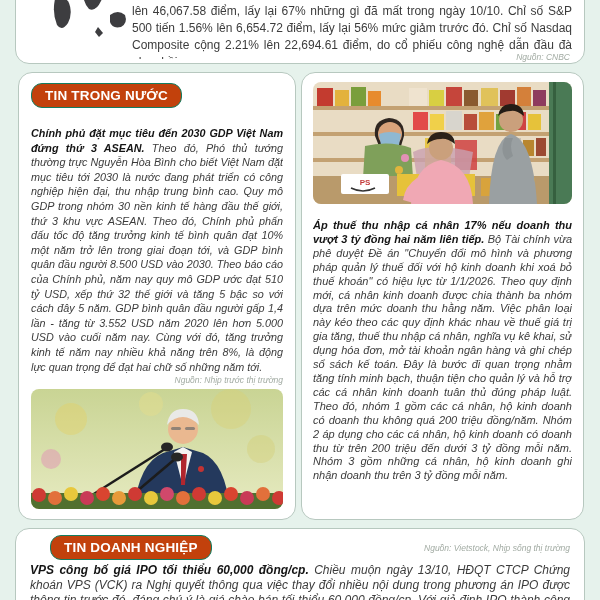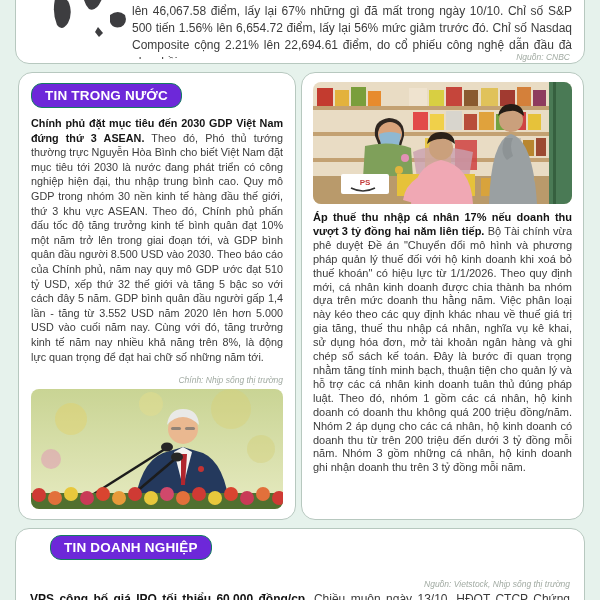--- a/index.html
+++ b/index.html
@@ -10,35 +10,35 @@
   
   .top-card{left:15px;top:-58px;width:570px;height:122px;}
   .map-wrap{position:absolute;left:12px;bottom:10px;width:102px;height:96px;}
   .top-text{position:absolute;left:116px;top:60px;right:12px;bottom:4px;overflow:hidden;}
   .top-text p{margin:0;font-size:12px;line-height:17px;color:#3c3c3c;text-align:justify;}
   .src{font-style:italic;color:#a2aba3;font-size:8.5px;}
   .top-src{position:absolute;right:14px;bottom:1px;}
 
   
   .left-card{left:18px;top:72px;width:278px;height:448px;padding:10px 12px;display:flex;flex-direction:column;}
-  .right-card{left:301px;top:72px;width:283px;height:448px;padding:9px 11px;display:flex;flex-direction:column;}
-  .badge{display:inline-block;align-self:flex-start;background:#6d28d9;border:1.5px solid #137d61;color:#fff;
+  .right-card{left:301px;top:72px;width:283px;height:448px;padding:9px 11px;display:flex;flex-direction:column;gap:8px;}
+  .badge{display:inline-block;align-self:flex-start;background:#c2410c;border:1.5px solid #137d61;color:#fff;
          font-weight:bold;font-size:13.5px;padding:4px 13px;border-radius:11px;letter-spacing:.2px;}
-  .para{margin:8px 0 0 0;text-align:justify;color:#3b3b3b;}
+  .para{margin:18px 0 0 0;text-align:justify;color:#3b3b3b;font-style:italic;}
   .para strong{color:#141414;}
   .left-card .para{font-size:10.8px;line-height:14.6px;flex:1 1 auto;overflow:hidden;}
   .right-card .para{font-size:11px;line-height:13.9px;flex:1 1 auto;overflow:hidden;margin-top:7px;}
   .src-line{text-align:right;margin:1px 0 4px 0;}
   .photo{border-radius:8px;overflow:hidden;flex:0 0 auto;}
   .photo svg{display:block;}
 
   
   .bottom-card{left:15px;top:528px;width:570px;height:120px;padding:6px 14px;}
   .head-row{display:flex;justify-content:space-between;align-items:flex-start;margin-bottom:3px;padding-left:20px;}
-  .head-row .src{padding-top:8px;margin-top:36px;}
+  .head-row .src{padding-top:8px;}
   .bottom-card .para{font-size:12px;line-height:15.2px;margin-top:2px;}
 </style>
 </head>
 <body>
 
 <div class="page">
 
   <section class="card top-card">
     <div class="map-wrap">
       <svg viewBox="0 0 102 96" width="102" height="96">
@@ -57,21 +57,21 @@
     </div>
     <div class="top-text">
       <p>lên 46,067.58 điểm, lấy lại 67% những gì đã mất trong ngày 10/10. Chỉ số S&amp;P 500 tiến 1.56% lên 6,654.72 điểm, lấy lại 56% mức giảm trước đó. Chỉ số Nasdaq Composite cộng 2.21% lên 22,694.61 điểm, do cổ phiếu công nghệ dẫn đầu đà phục hồi.</p>
     </div>
     <div class="src top-src">Nguồn: CNBC</div>
   </section>
 
   <section class="card left-card">
     <span class="badge">TIN TRONG NƯỚC</span>
     <p class="para"><strong>Chính phủ đặt mục tiêu đến 2030 GDP Việt Nam đứng thứ 3 ASEAN.</strong> <span>Theo đó, Phó thủ tướng thường trực Nguyễn Hòa Bình cho biết Việt Nam đặt mục tiêu tới 2030 là nước đang phát triển có công nghiệp hiện đại, thu nhập trung bình cao. Quy mô GDP trong nhóm 30 nền kinh tế hàng đầu thế giới, thứ 3 khu vực ASEAN. Theo đó, Chính phủ phấn đấu tốc độ tăng trưởng kinh tế bình quân đạt 10% một năm trở lên trong giai đoạn tới, và GDP bình quân đầu người 8.500 USD vào 2030. Theo báo cáo của Chính phủ, năm nay quy mô GDP ước đạt 510 tỷ USD, xếp thứ 32 thế giới và tăng 5 bậc so với cách đây 5 năm. GDP bình quân đầu người gấp 1,4 lần - tăng từ 3.552 USD năm 2020 lên hơn 5.000 USD vào cuối năm nay. Cùng với đó, tăng trưởng kinh tế năm nay nhiều khả năng trên 8%, là động lực quan trọng để đạt hai chữ số những năm tới.</span></p>
-    <div class="src src-line">Chính: Nhịp sống thị trường</div>
+    <div class="src src-line">Nguồn: Nhịp trước thị trường</div>
     <div class="photo">
       <svg viewBox="0 0 254 120" width="254" height="120">
         <defs>
           <linearGradient id="bgP" x1="0" y1="0" x2="0" y2="1">
             <stop offset="0" stop-color="#c9d494"></stop>
               <stop offset="1" stop-color="#e6eac0"></stop>
           </linearGradient>
         </defs>
         <rect width="254" height="120" fill="url(#bgP)"></rect>
         <circle cx="40" cy="30" r="16" fill="#e3d069" opacity=".45"></circle>

